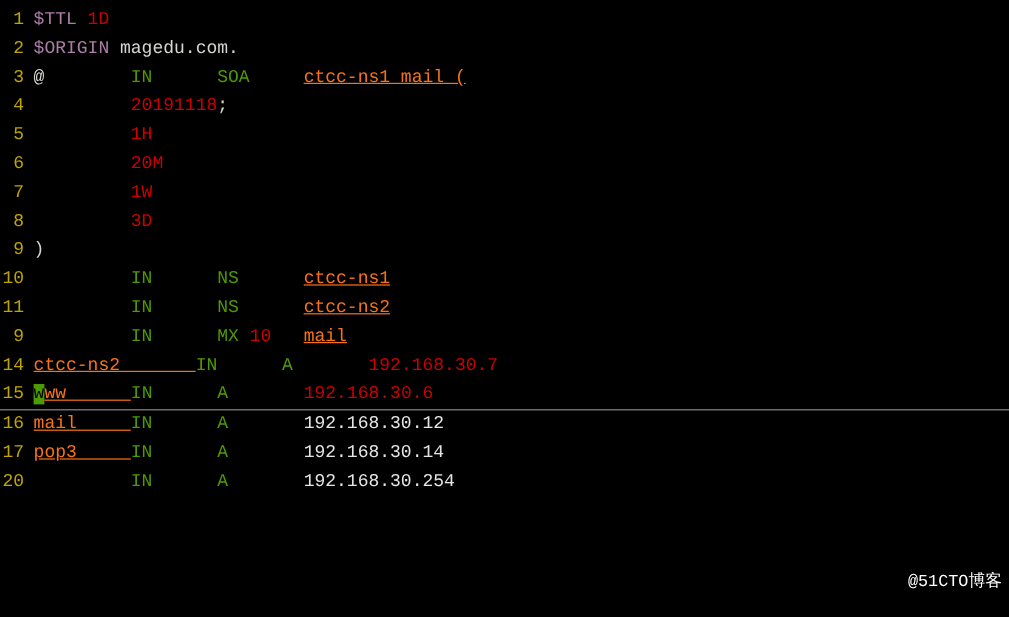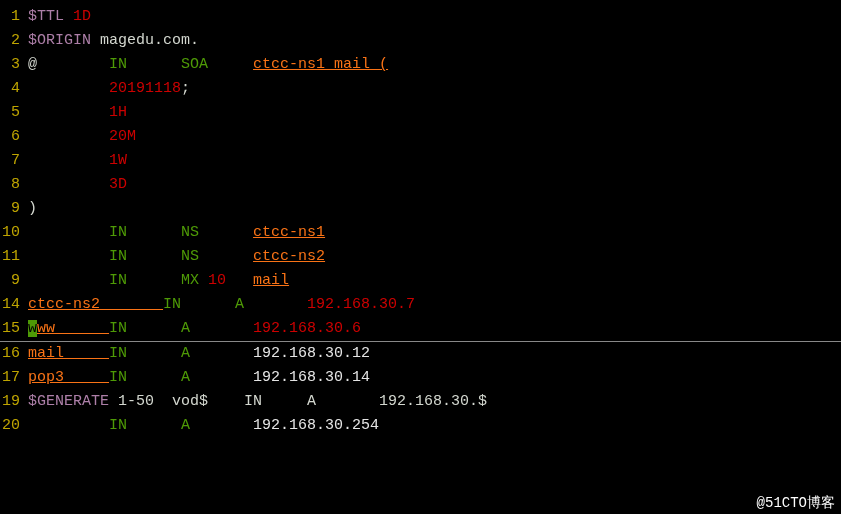--- a/index.html
+++ b/index.html
@@ -44,21 +44,21 @@
     .cursor {
       background-color: #4e9a06;
       color: #000000;
     }
     .underline-row {
       border-bottom: 1px solid #888888;
       align-items: center;
     }
     .watermark {
       position: absolute;
-      bottom: 0;
+      bottom: 18px;
       right: 6px;
       color: #ffffff;
       font-size: 14px;
       background: rgba(0,0,0,0.2);
     }
   </style>
 </head>
 <body>
 
 <div class="editor" id="editor-root">
@@ -71,16 +71,15 @@
     <div class="line"><span class="lineno">7</span><span class="content"><span class="c-white">         </span><span class="c-red">1W</span></span></div>
     <div class="line"><span class="lineno">8</span><span class="content"><span class="c-white">         </span><span class="c-red">3D</span></span></div>
     <div class="line"><span class="lineno">9</span><span class="content"><span class="c-white">)</span></span></div>
     <div class="line"><span class="lineno">10</span><span class="content"><span class="c-white">         </span><span class="c-green">IN      </span><span class="c-green">NS      </span><span class="c-cyan">ctcc-ns1</span></span></div>
     <div class="line"><span class="lineno">11</span><span class="content"><span class="c-white">         </span><span class="c-green">IN      </span><span class="c-green">NS      </span><span class="c-cyan">ctcc-ns2</span></span></div>
     <div class="line"><span class="lineno">9</span><span class="content"><span class="c-white">         </span><span class="c-green">IN      </span><span class="c-green">MX </span><span class="c-red">10   </span><span class="c-cyan">mail</span></span></div>
     <div class="line"><span class="lineno">14</span><span class="content"><span class="c-cyan">ctcc-ns2       </span><span class="c-green">IN      </span><span class="c-green">A       </span><span class="c-red">192.168.30.7</span></span></div>
     <div class="line underline-row"><span class="lineno">15</span><span class="content"><span class="cursor">w</span><span class="c-cyan">ww      </span><span class="c-green">IN      </span><span class="c-green">A       </span><span class="c-red">192.168.30.6</span></span></div>
     <div class="line"><span class="lineno">16</span><span class="content"><span class="c-cyan">mail     </span><span class="c-green">IN      </span><span class="c-green">A       </span><span class="c-darkred">192.168.30.12</span></span></div>
     <div class="line"><span class="lineno">17</span><span class="content"><span class="c-cyan">pop3     </span><span class="c-green">IN      </span><span class="c-green">A       </span><span class="c-darkred">192.168.30.14</span></span></div>
-    <div class="line"><span class="lineno">19</span><span class="content"><span class="c-magenta">$GENERATE </span><span class="c-white">1-50  </span><span class="c-white">vod$    </span><span class="c-white">IN     </span><span class="c-white">A       </span><span class="c-white">192.168.30.$</span></span></div>
     <div class="line"><span class="lineno">20</span><span class="content"><span class="c-white">         </span><span class="c-green">IN      </span><span class="c-green">A       </span><span class="c-darkred">192.168.30.254</span></span></div>
   </div>
 <div class="watermark">@51CTO博客</div>
 
 </body></html>

